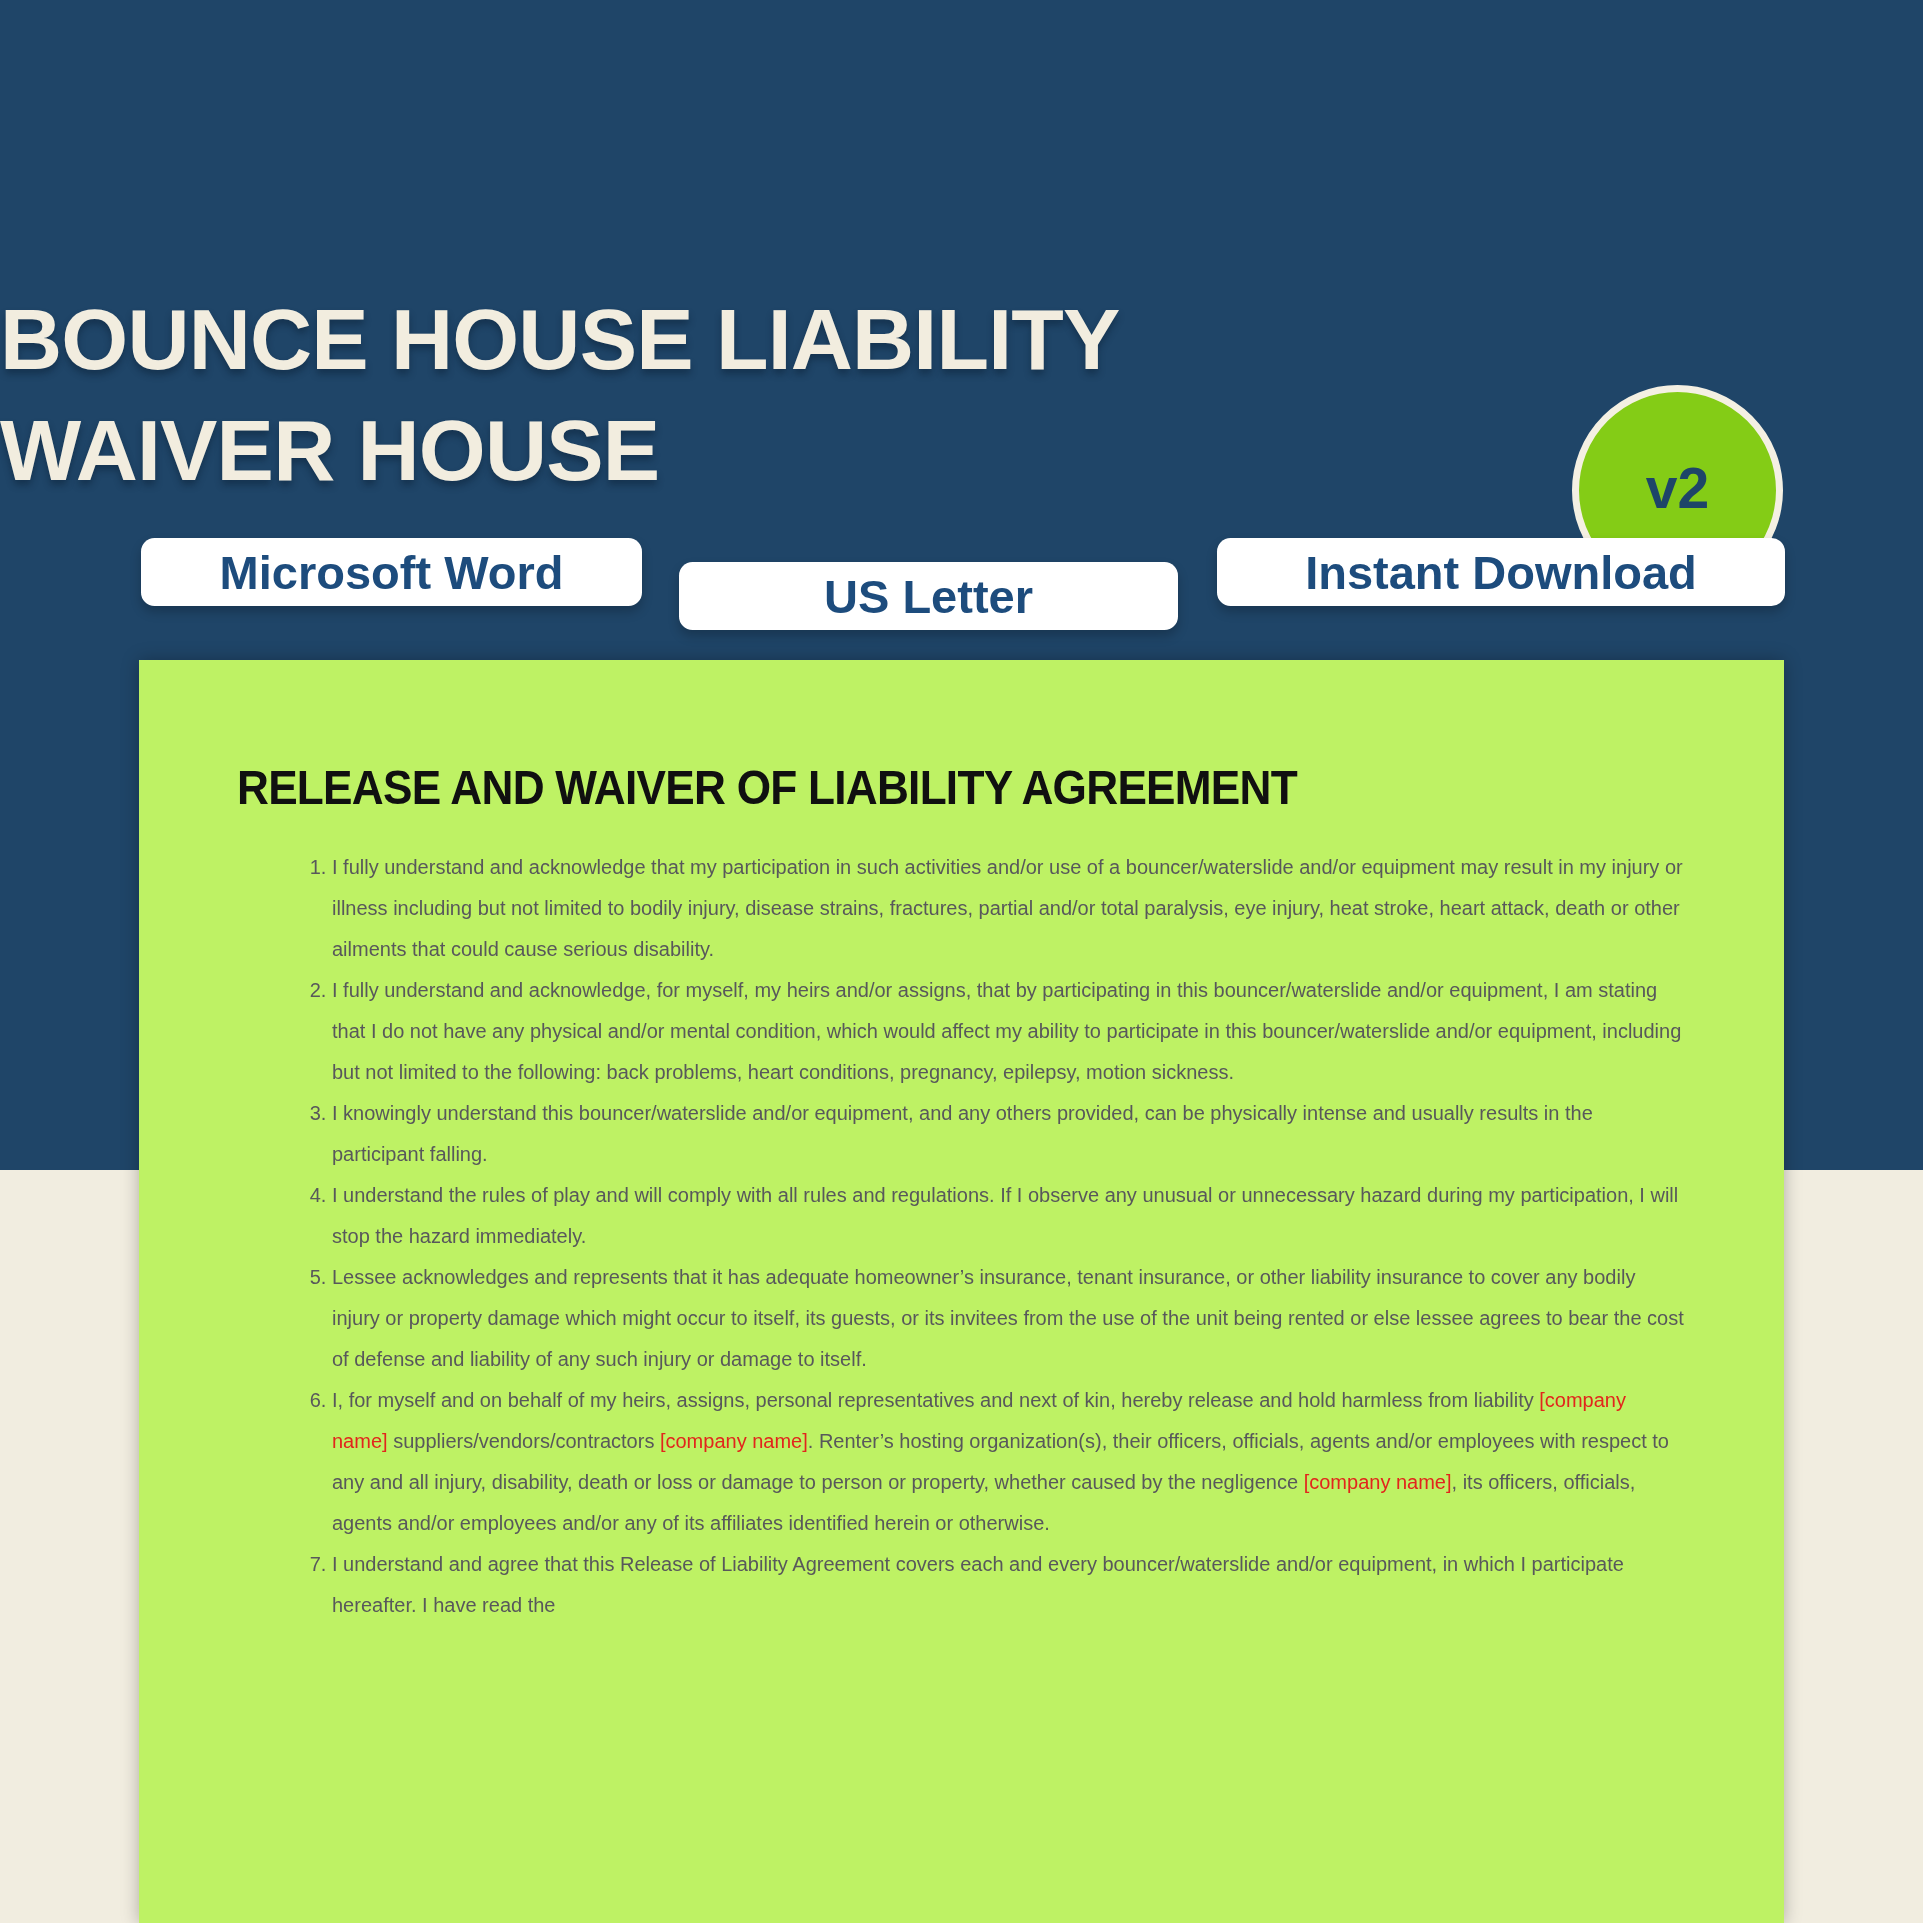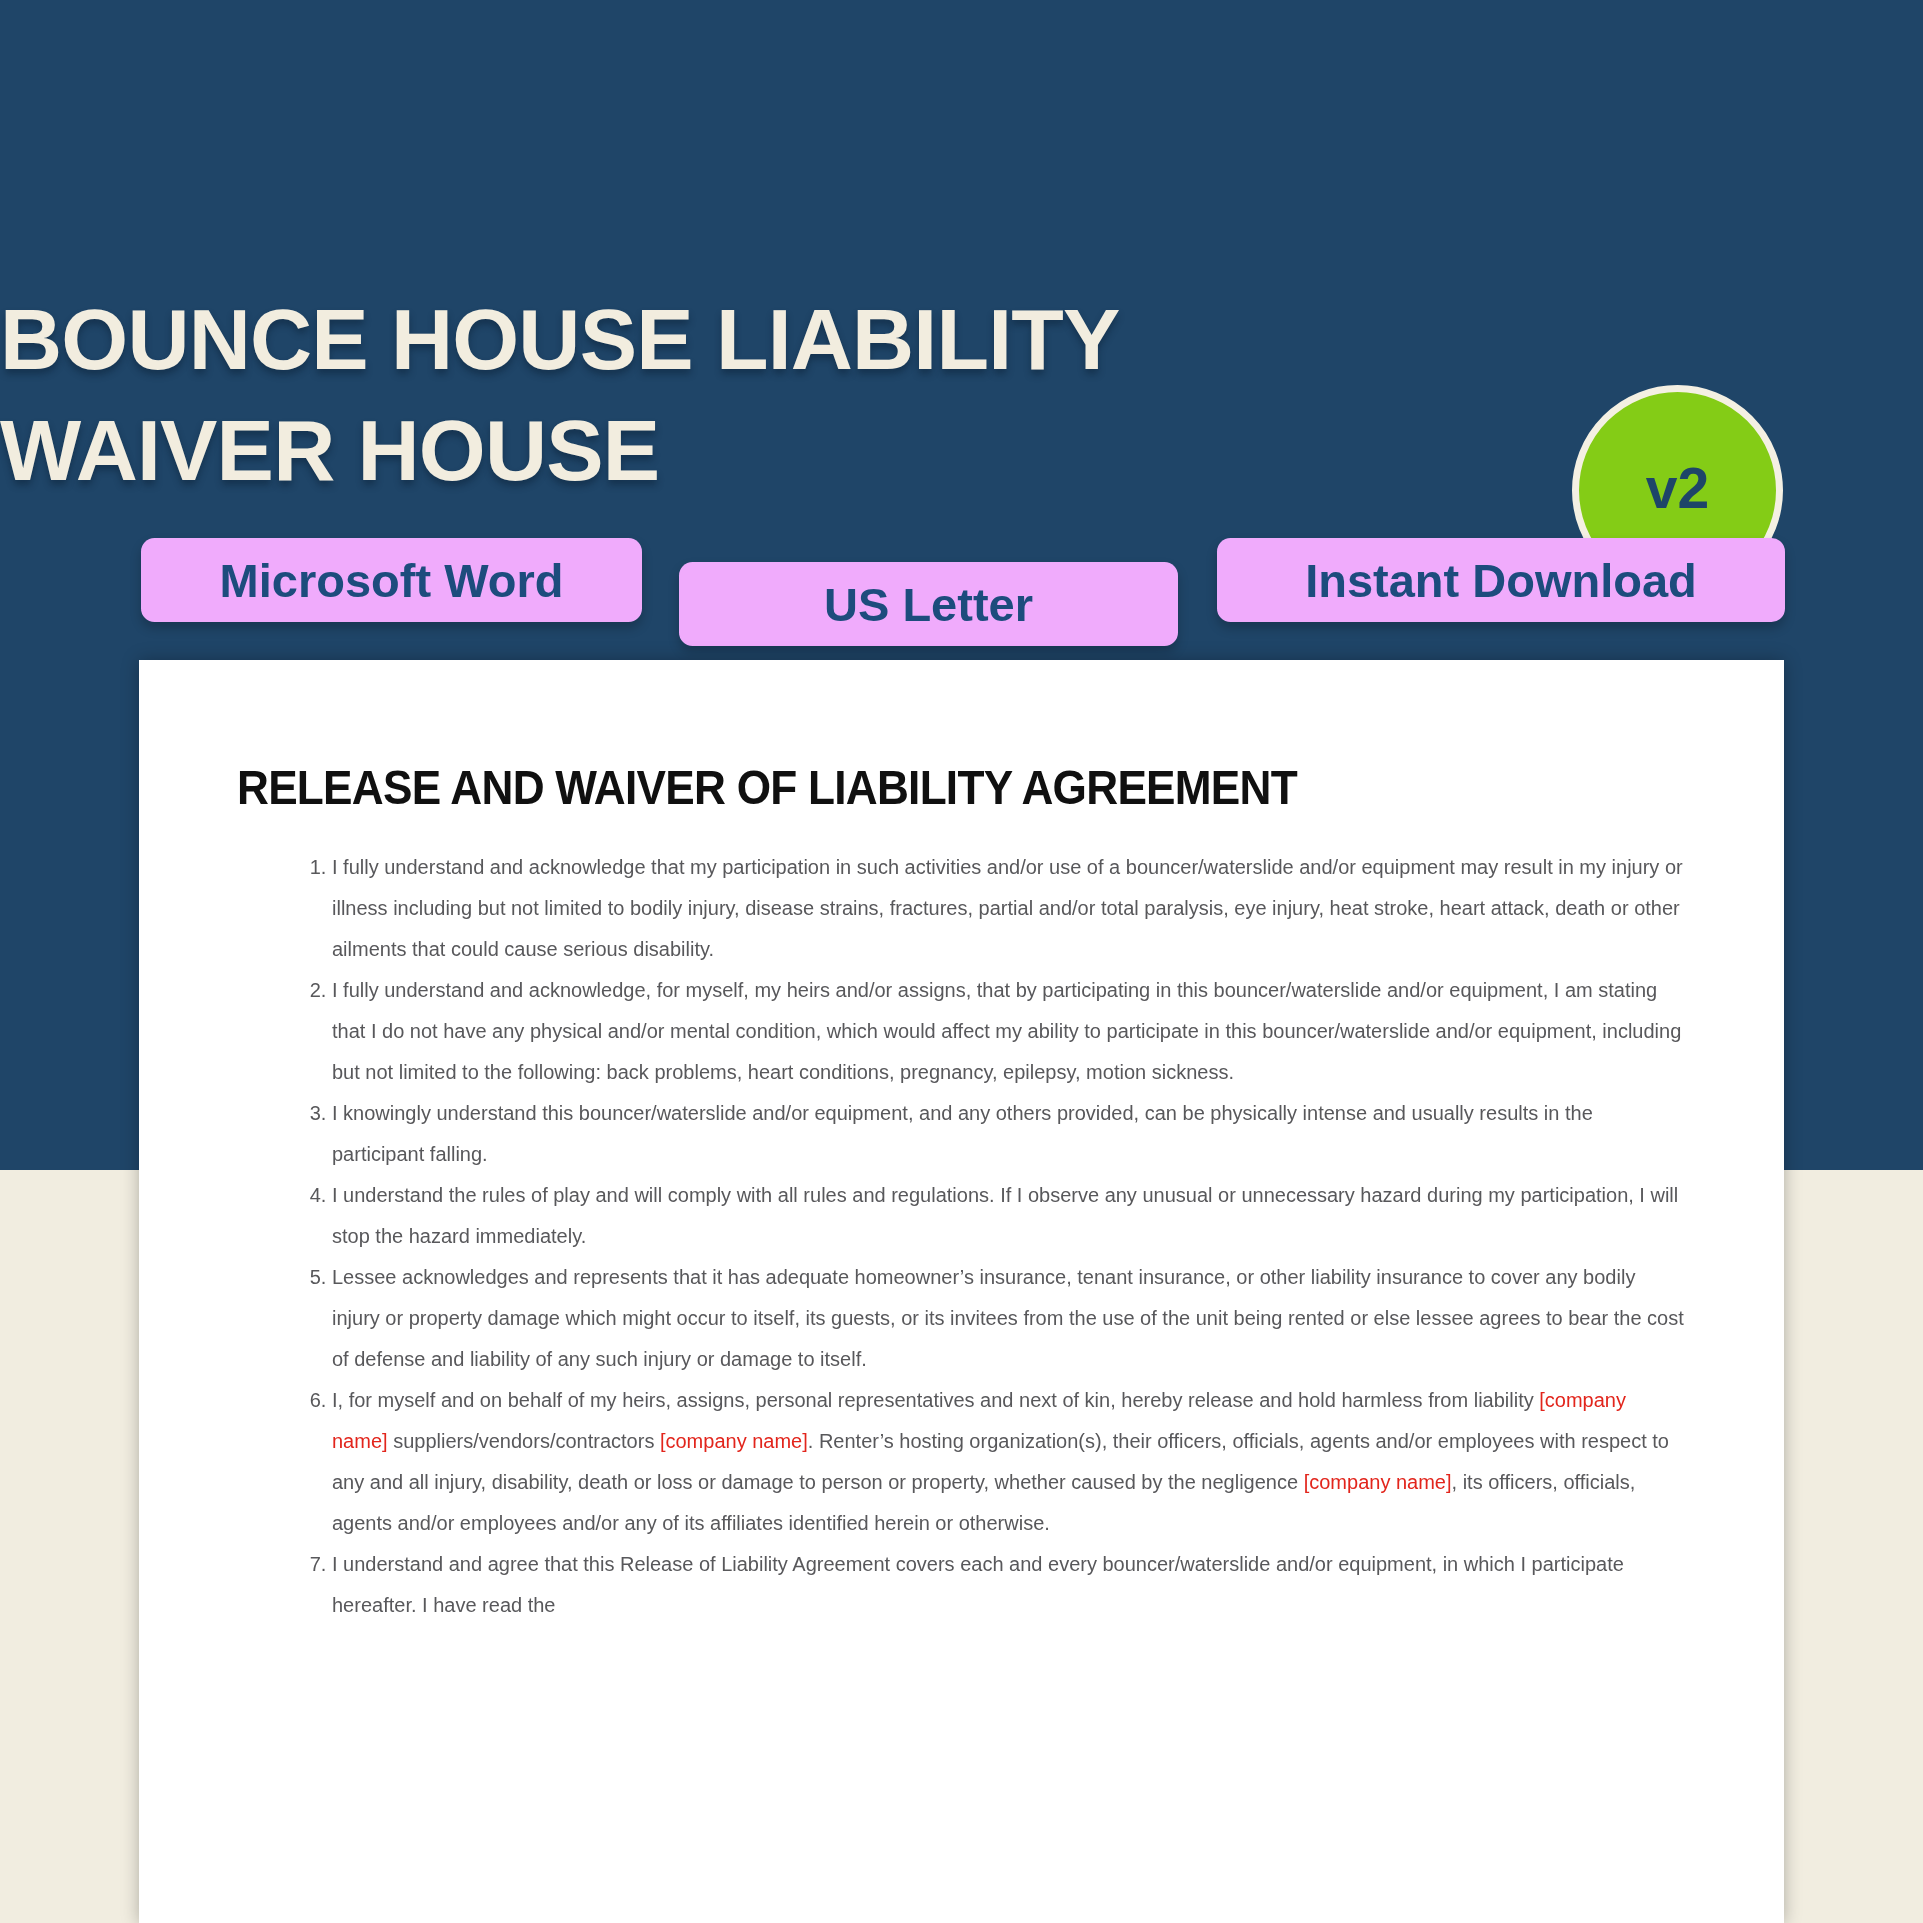--- a/index.html
+++ b/index.html
@@ -31,36 +31,36 @@
     background: #84cc16;
     border: 7.5px solid #F4F0E3;
     display: flex; align-items: center; justify-content: center;
     z-index: 1;
   }
   .version-badge .v-label {
     font-size: 57px; font-weight: 700; color: #1E4568;
     margin-top: -4.5px;
   }
   .chip {
-    position: absolute; top: 538px; height: 84px;
-    background: #f0abfc;
+    position: absolute; top: 538px; height: 68px;
+    background: #ffffff;
     border-radius: 13.5px;
     display: flex; align-items: center; justify-content: center;
     font-weight: 700; font-size: 47px; color: #1D4C7D;
     box-shadow: 0 6px 10.5px rgba(0,0,0,0.22);
     z-index: 2;
     cursor: pointer;
   }
   .chip-word    { left: 141px;  width: 501px; }
   .chip-letter  { left: 679px;  width: 499px; margin-top: 24px; }
   .chip-download{ left: 1217px; width: 568px; }
   .doc {
     position: absolute; left: 139px; top: 660px;
     width: 1645px; height: 1264px;
-    background: #ffffff;
+    background: #bef264;
     box-shadow: 0 0 16.5px rgba(0,0,0,0.28);
     box-sizing: border-box;
     padding: 101px 97px 0 98px;
     overflow: hidden;
     z-index: 3;
   }
   .doc-heading {
     margin: 0;
     font-size: 48px; font-weight: 700; letter-spacing: -0.8px;
     color: #101010;

